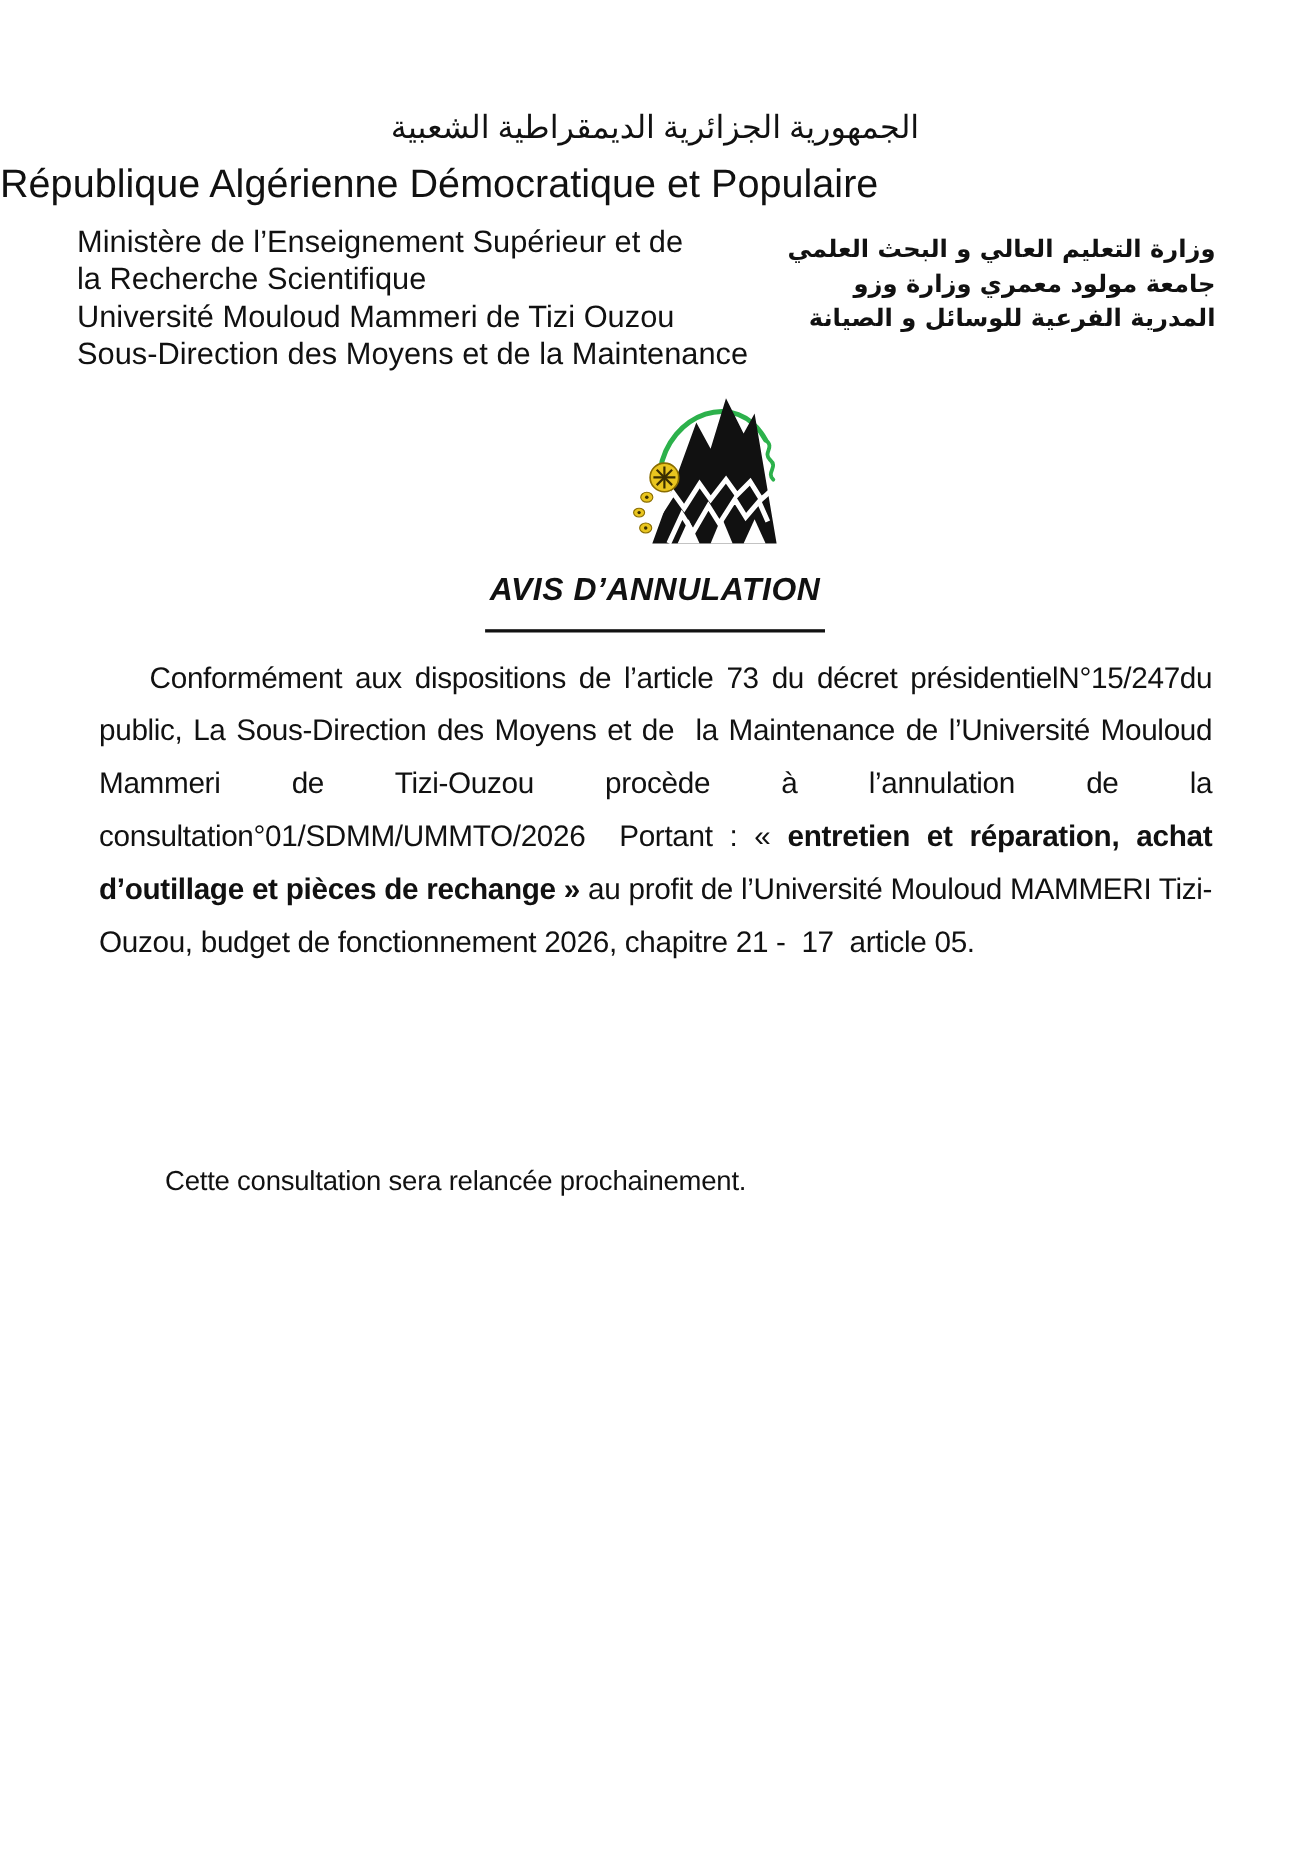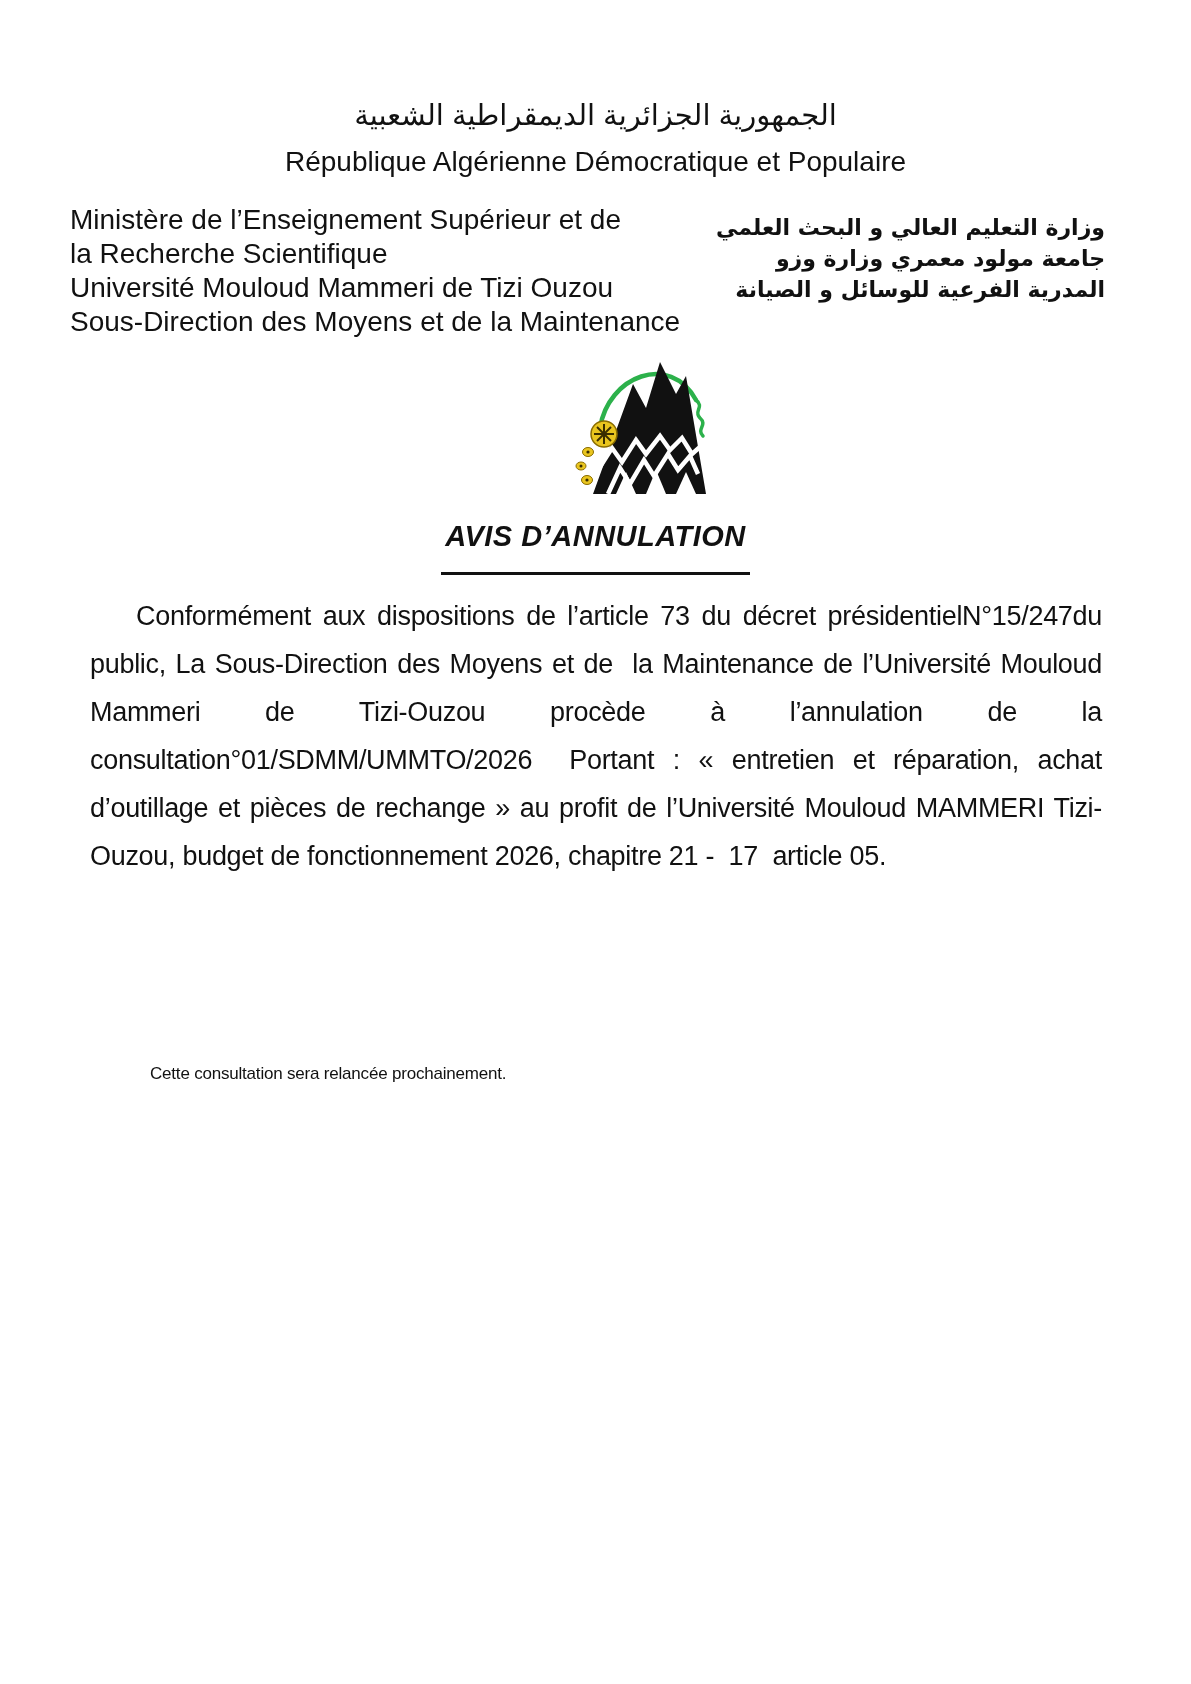--- a/index.html
+++ b/index.html
@@ -11,30 +11,29 @@
     margin: 0 auto;
     overflow: hidden;
     font-family: "Liberation Sans", sans-serif;
     color: #111111;
   }
   
   .hdr-ar {
     position: absolute;
     top: 98px; left: 0; right: 0;
     text-align: center;
-    font-family: Liberation Sans, sans-serif;
+    font-family: Liberation Serif, serif;
     font-size: 29px;
     letter-spacing: 1px;
     direction: rtl;
   }
   .hdr-fr {
     position: absolute;
     top: 146px; left: 0; right: 0;
-    text-align: center;
-    font-size: 28px;
+    font-size: 36px;
   }
   .left-block {
     position: absolute;
     left: 70px; top: 203px;
     font-size: 28px;
     line-height: 34px;
     text-align: left;
   }
   .right-block {
     position: absolute;
@@ -80,26 +79,26 @@
     line-height: 48px;
     white-space: nowrap;
     overflow: visible;
   }
   .bline.just {
     white-space: normal;
     text-align: justify;
     text-align-last: justify;
   }
   .bline.indent { text-indent: 46px; }
-  .bline .b { font-weight: normal; }
+  .bline .b { font-weight: bold; }
   .closing {
     position: absolute;
     left: 90px; top: 1052px;
     width: 1012px;
-    font-size: 17px;
+    font-size: 25px;
     line-height: 44px;
     text-indent: 60px;
     letter-spacing: -0.2px;
   }
 </style>
 </head>
 <body>
 
 <div class="page">
 

